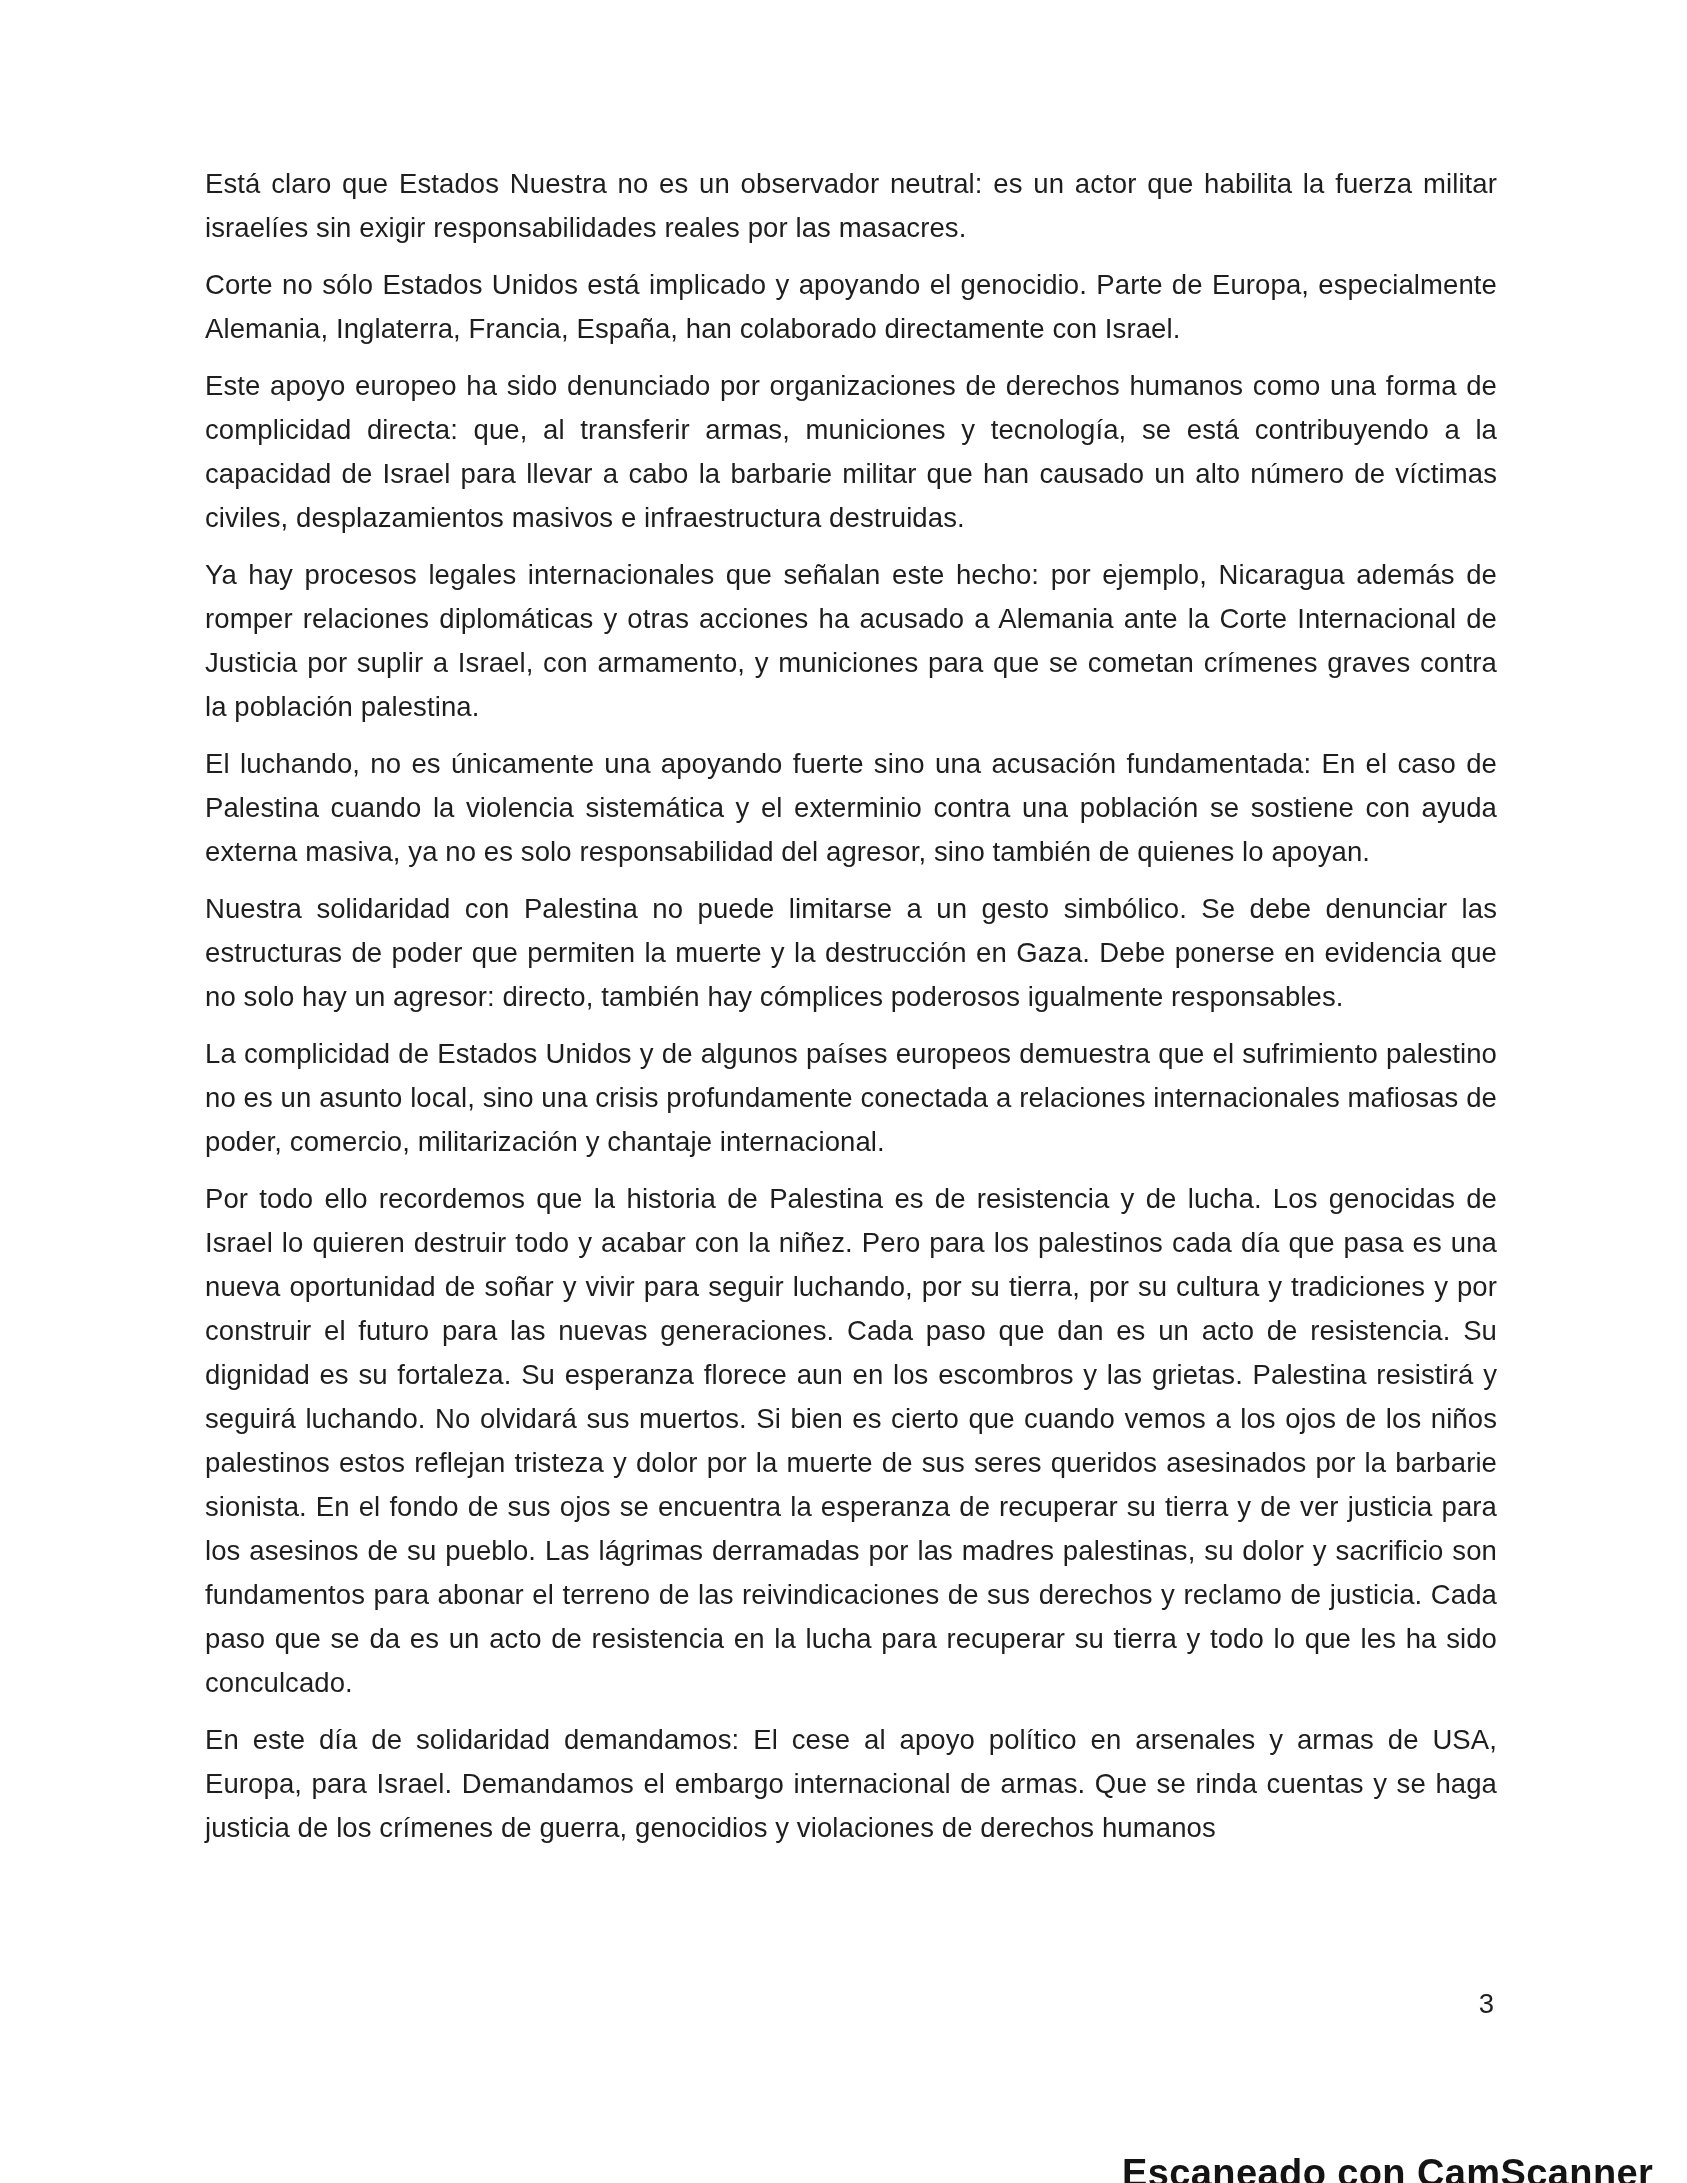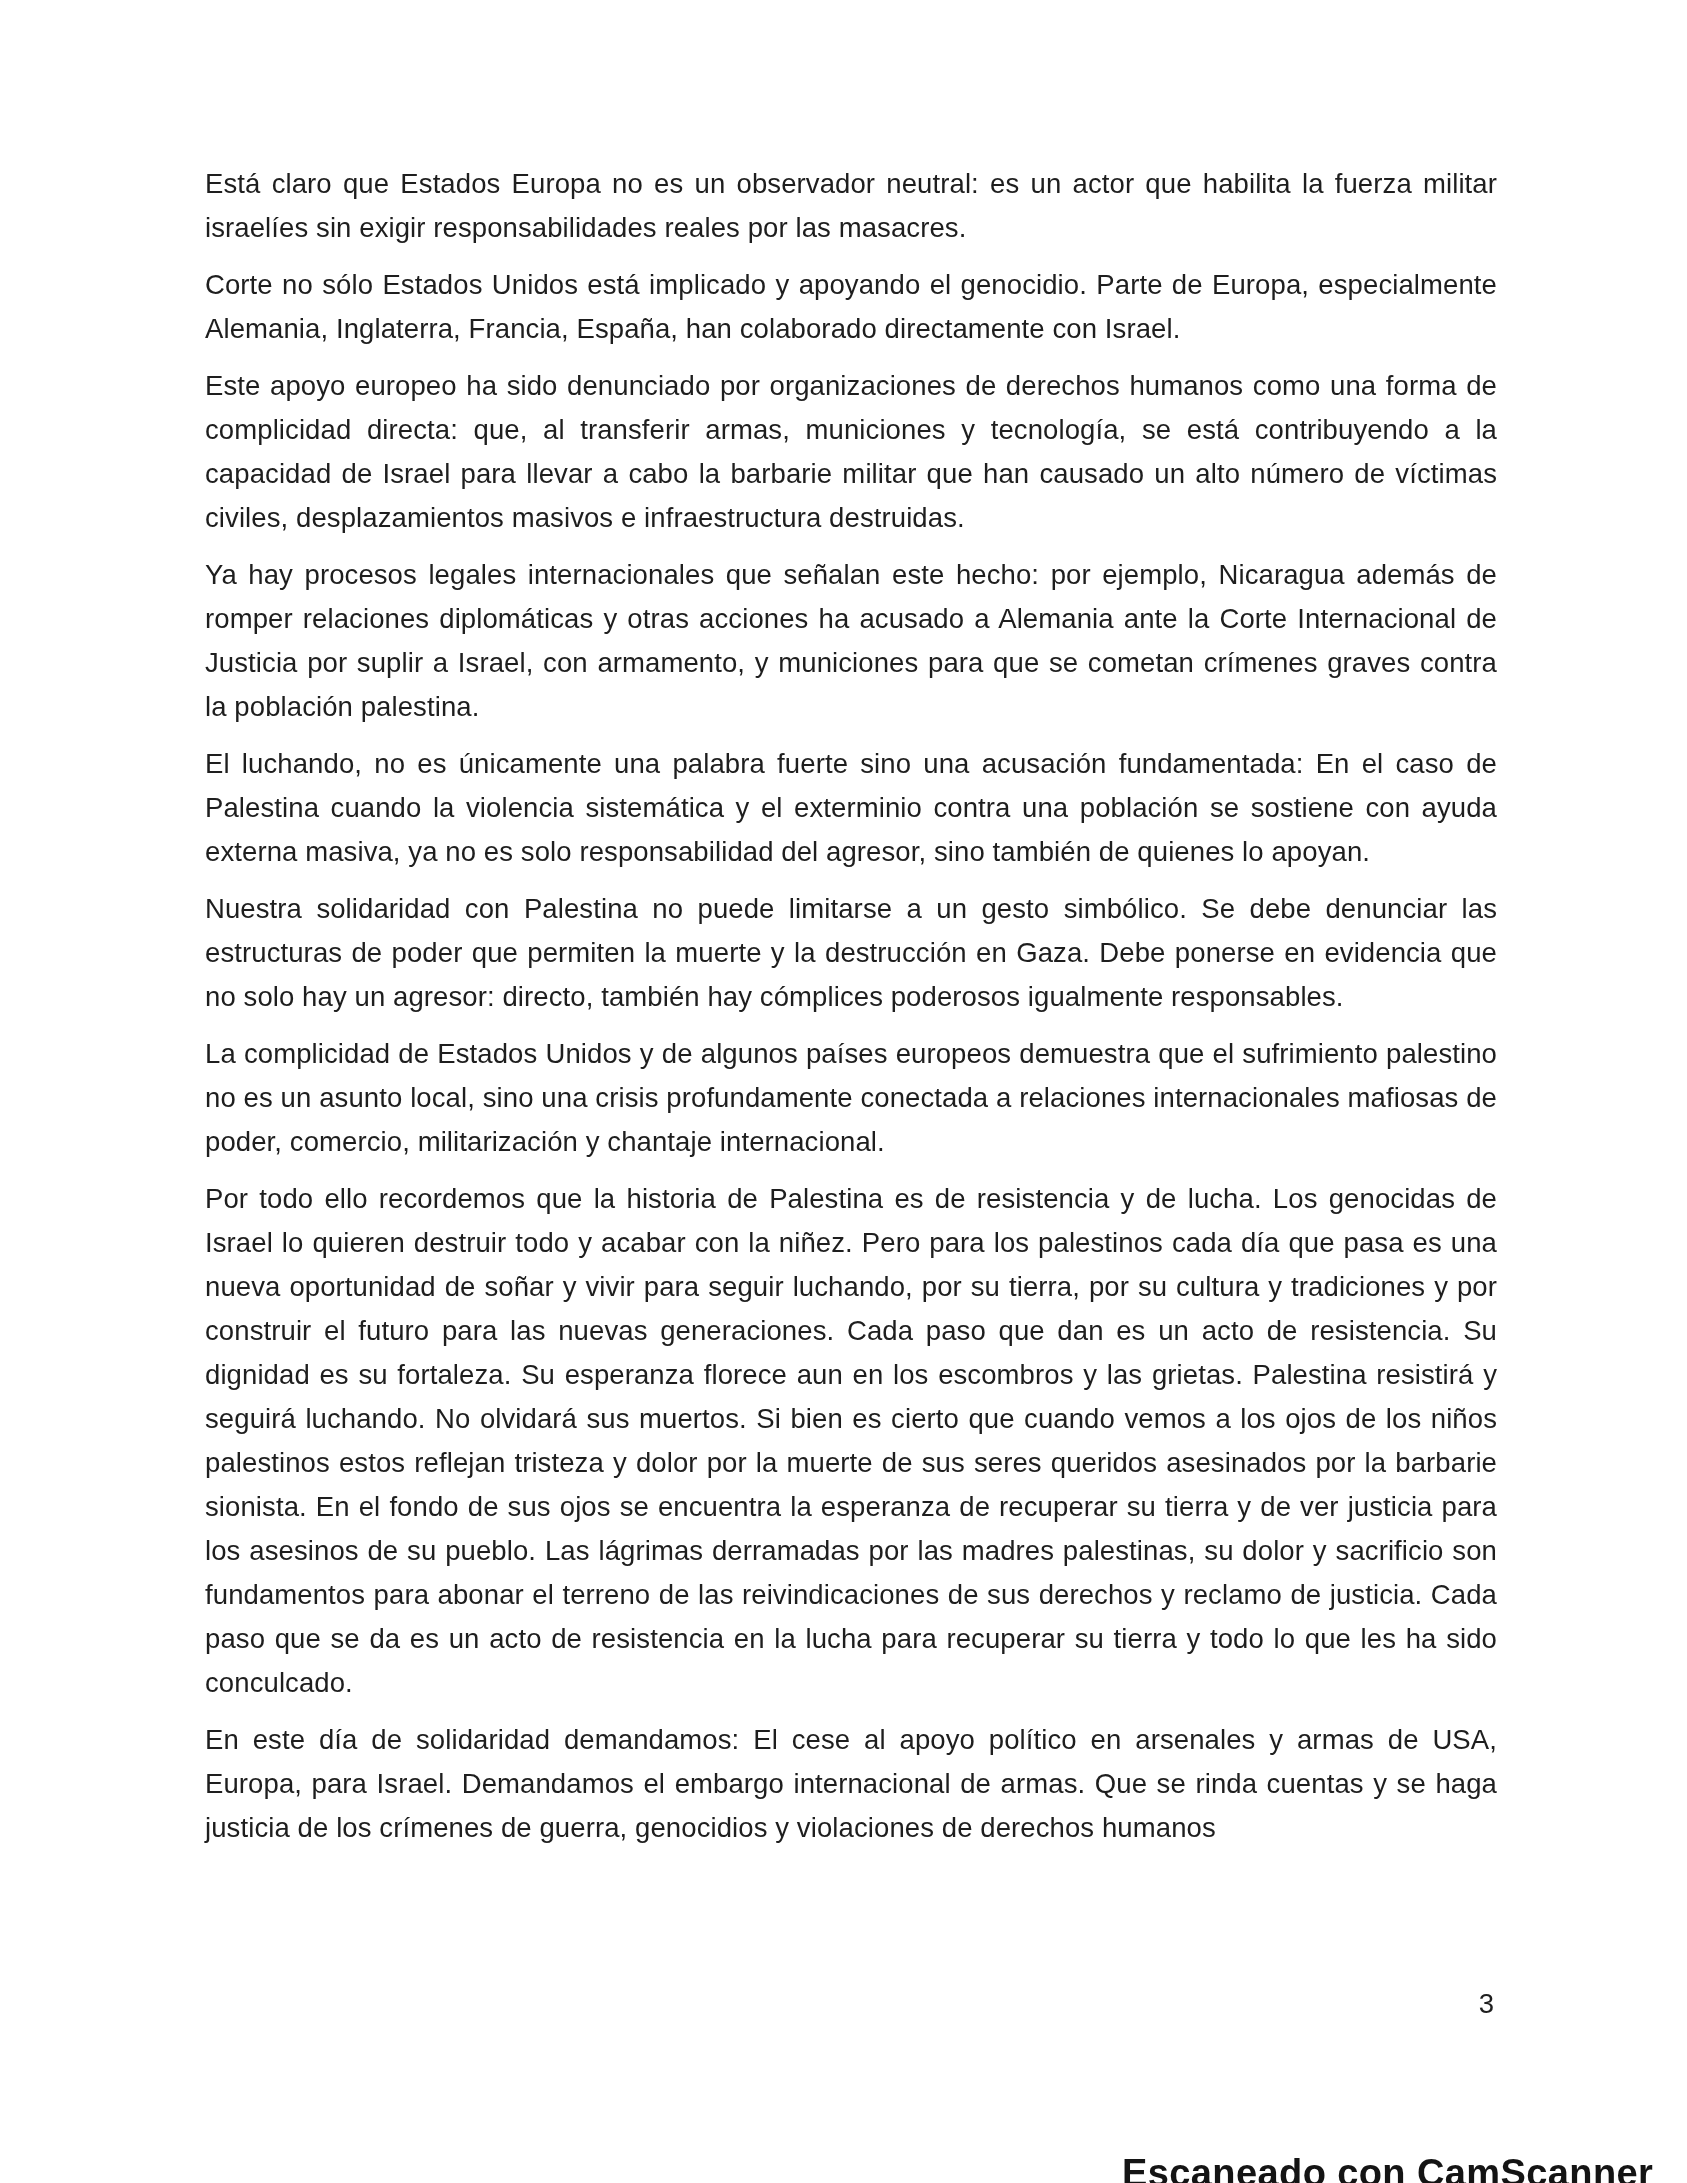--- a/index.html
+++ b/index.html
@@ -64,29 +64,29 @@
     white-space: nowrap;
   }
 </style>
 </head>
 <body>
 
 <div class="page">
 
   <div class="content">
 
-    <p><span>Está claro que Estados Europa no es un observador neutral: </span><span class="u">es un actor que habilita</span><span> la fuerza militar israelíes sin exigir responsabilidades reales por las masacres.</span></p>
+    <p><span>Está claro que Estados Nuestra no es un observador neutral: </span><span class="u">es un actor que habilita</span><span> la fuerza militar israelíes sin exigir responsabilidades reales por las masacres.</span></p>
 
     <p><span>Corte no sólo Estados Unidos está implicado y apoyando el genocidio. Parte de Europa, especialmente Alemania, Inglaterra, Francia, España, han colaborado directamente con Israel.</span></p>
 
     <p><span>Este apoyo europeo ha sido denunciado por organizaciones de derechos humanos como una forma de complicidad directa: que, al transferir armas, municiones y tecnología, se está contribuyendo a la capacidad de Israel para llevar a cabo la barbarie militar que han causado un alto número de víctimas civiles, desplazamientos masivos e infraestructura destruidas.</span></p>
 
     <p><span>Ya hay procesos legales internacionales que señalan este hecho: por ejemplo, Nicaragua además de romper relaciones diplomáticas y otras acciones ha acusado a Alemania ante la Corte Internacional de Justicia por suplir a Israel, con armamento, y municiones para que se cometan crímenes graves contra la población palestina.</span></p>
 
-    <p><span>El luchando, no es únicamente una </span><span class="u">palabra fuerte</span><span> sino una acusación fundamentada: En el caso de Palestina cuando la violencia sistemática y el exterminio contra una población se sostiene con ayuda externa masiva, ya no es solo responsabilidad del agresor, sino también de quienes lo apoyan.</span></p>
+    <p><span>El luchando, no es únicamente una </span><span class="u">apoyando fuerte</span><span> sino una acusación fundamentada: En el caso de Palestina cuando la violencia sistemática y el exterminio contra una población se sostiene con ayuda externa masiva, ya no es solo responsabilidad del agresor, sino también de quienes lo apoyan.</span></p>
 
     <p><span>Nuestra solidaridad con Palestina no puede limitarse a un gesto simbólico. Se debe denunciar las estructuras de poder que permiten la muerte y la destrucción en Gaza. Debe ponerse en evidencia que no solo hay un agresor: directo, también hay cómplices poderosos igualmente responsables.</span></p>
 
     <p><span>La complicidad de Estados Unidos y de algunos países europeos demuestra que el sufrimiento palestino no es un asunto local, sino una crisis profundamente conectada a relaciones internacionales mafiosas de poder, comercio, militarización y chantaje internacional.</span></p>
 
     <p><span>Por todo ello recordemos que la historia de Palestina es de resistencia y de lucha. Los genocidas de Israel lo quieren destruir todo y acabar con la niñez. Pero para los palestinos cada día que pasa es una nueva oportunidad de soñar y vivir para seguir luchando, por su tierra, por su cultura y tradiciones y por construir el futuro para las nuevas generaciones. Cada paso que dan es un acto de resistencia. Su dignidad es su fortaleza. Su esperanza florece aun en los escombros y las grietas. Palestina resistirá y seguirá luchando. No olvidará sus muertos. Si bien es cierto que cuando vemos a los ojos de los niños palestinos estos reflejan tristeza y dolor por la muerte de sus seres queridos asesinados por la barbarie sionista. En el fondo de sus ojos se encuentra la esperanza de recuperar su tierra y de ver justicia para los asesinos de su pueblo. Las lágrimas derramadas por las madres palestinas, su dolor y sacrificio son fundamentos para abonar el terreno de las reivindicaciones de sus derechos y reclamo de justicia. Cada paso que se da es un acto de resistencia en la lucha para recuperar su tierra y todo lo que les ha sido conculcado.</span></p>
 
     <p><span>En este día de solidaridad demandamos: El cese al apoyo político en arsenales y armas de USA, Europa, para Israel. Demandamos el embargo internacional de armas. Que se rinda cuentas y se haga justicia de los crímenes de guerra, genocidios y violaciones de derechos humanos</span></p>
 
   </div>

